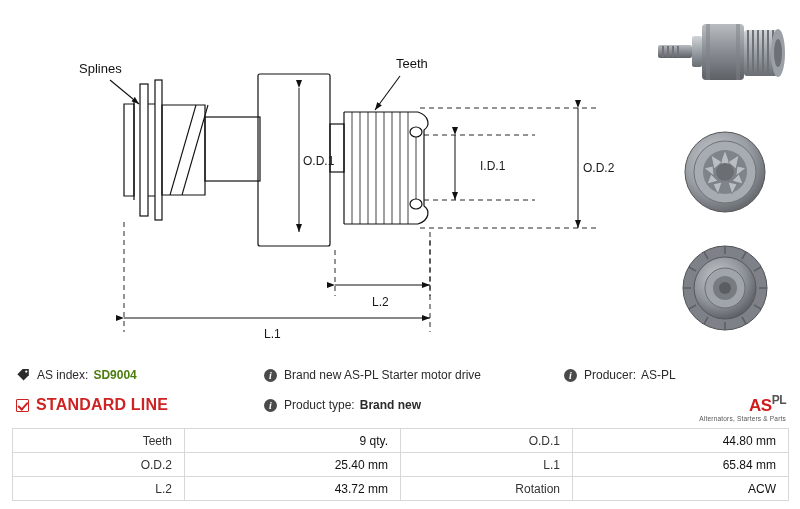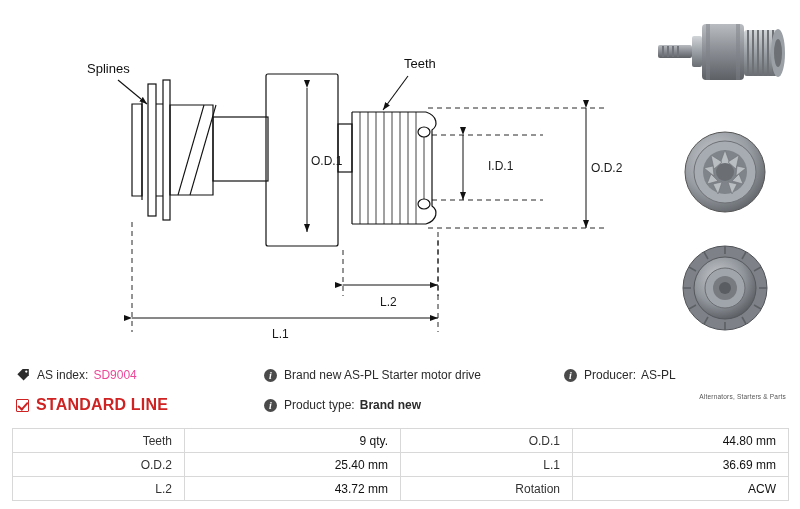--- a/index.html
+++ b/index.html
@@ -15,21 +15,21 @@
   }
 
   
   .top-area {
     position: absolute;
     left: 0; top: 0;
     width: 800px; height: 352px;
   }
   .diagram-pane {
     position: absolute;
-    left: 8px; top: 0;
+    left: 0; top: 0;
     width: 650px; height: 352px;
   }
   .photo-pane {
     position: absolute;
     left: 650px; top: 0;
     width: 150px; height: 352px;
   }
   .photo-cell {
     position: absolute;
     left: 0;
@@ -70,21 +70,21 @@
   .col-b { width: 300px; display: flex; align-items: center; }
   .col-c { flex: 1; display: flex; align-items: center; }
 
   .tag-icon {
     width: 14px; height: 14px;
     margin-right: 7px;
     flex: 0 0 14px;
     display: inline-block;
   }
   .txt { font-size: 12px; color: #2b2b2b; }
-  .as-index-val { font-weight: normal; color: #ec4899; }
+  .as-index-val { font-weight: bold; color: #4d7c0f; }
 
   .std-line {
     display: flex; align-items: center;
   }
   .check-box {
     width: 13px; height: 13px;
     border: 1px solid #cf2222;
     margin-right: 7px;
     position: relative;
     flex: 0 0 13px;
@@ -400,36 +400,39 @@
     <div class="col-b">
       <span class="info-icon">i</span>
       <span class="txt">Product type:</span>
       <span class="txt" style="margin-left:5px;font-weight:bold">Brand new</span>
     </div>
     <div class="col-c"></div>
   </div>
 </div>
 
 <div class="brand">
+  <div class="brand-logo">
+    <span>AS</span><span style="color:#555;font-size:12px;vertical-align:super">PL</span>
+  </div>
   <div class="brand-sub">Alternators, Starters &amp; Parts</div>
 </div>
 
 <table class="spec">
   <tbody>
     <tr>
       <td class="k">Teeth</td>
       <td class="v">9 qty.</td>
       <td class="k">O.D.1</td>
       <td class="v">44.80 mm</td>
     </tr>
     <tr>
       <td class="k">O.D.2</td>
       <td class="v">25.40 mm</td>
       <td class="k">L.1</td>
-      <td class="v">36.69 mm</td>
+      <td class="v">65.84 mm</td>
     </tr>
     <tr>
       <td class="k">L.2</td>
       <td class="v">43.72 mm</td>
       <td class="k">Rotation</td>
       <td class="v">ACW</td>
     </tr>
   </tbody>
 </table>
 

